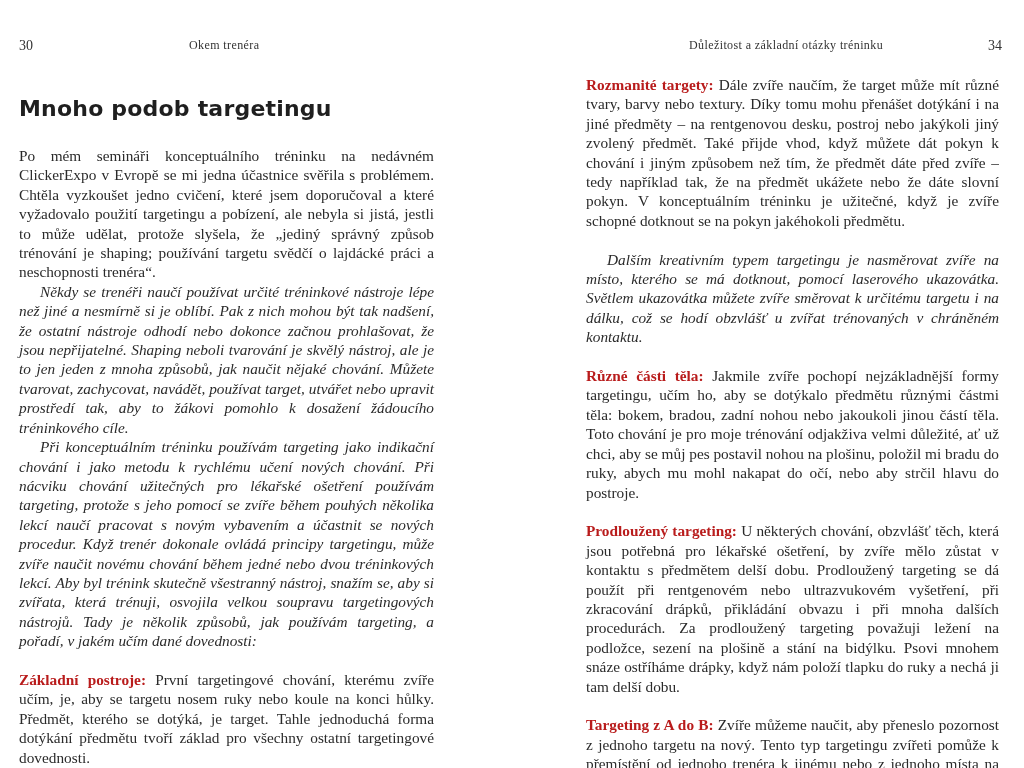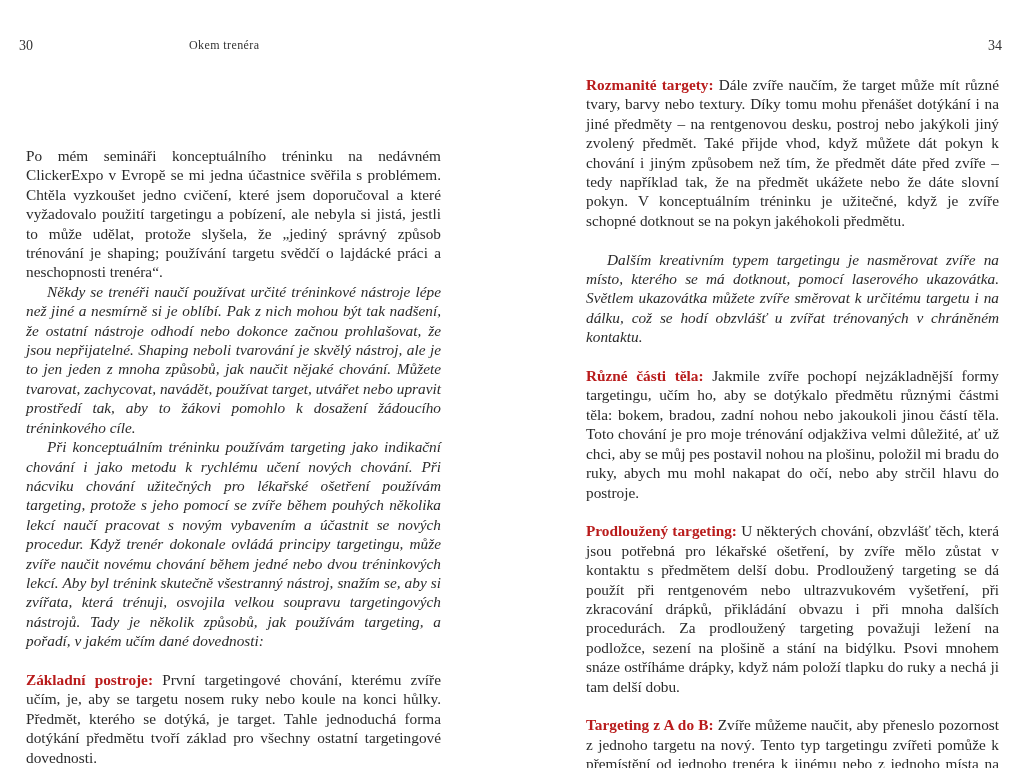--- a/index.html
+++ b/index.html
@@ -12,39 +12,41 @@
   .pnum { position:absolute; top:38px; font-size:14px; color:#333; }
   .heading { position:absolute; left:19px; top:96px; margin:0;
              font-family:"DejaVu Sans", "Liberation Sans", sans-serif; font-weight:bold;
              font-size:22px; color:#1f1f1f; letter-spacing:0.2px; }
   .text { position:absolute; font-size:15.3px; line-height:19.4px; text-align:justify;
           hyphens:manual; }
   .text p { margin:0; }
   .text p.indent { text-indent:21px;font-style:italic; }
   .text p.gap { margin-top:19.4px; }
   .text b { font-weight:bold; color:#b91c1c; }
-  .left .text { left:26px; width:415px; top:146px; }
+  .left .text { left:19px; width:415px; top:146px; }
   .right .text { left:74px; width:413px; top:75px; }
 </style>
 </head>
 <body>
 
 <div class="page left">
   <span class="pnum" style="left:19px;">30</span>
   <span class="running-head" style="left:189px;">Okem trenéra</span>
+  <h1 class="heading">Mnoho podob targetingu</h1>
   <div class="text">
     <p><span>Po mém semináři konceptuálního tréninku na nedávném ClickerExpo v Evropě se mi jedna účastnice svěřila s problémem. Chtěla vyzkoušet jedno cvičení, které jsem doporučoval a které vyžadovalo použití targetingu a pobízení, ale nebyla si jistá, jestli to může udělat, protože slyšela, že „jediný správný způsob trénování je shaping; používání targetu svědčí o lajdácké práci a neschopnosti trenéra“.</span></p>
     <p class="indent"><span>Někdy se trenéři naučí používat určité tréninkové nástroje lépe než jiné a nesmírně si je oblíbí. Pak z nich mohou být tak nadšení, že ostatní nástroje odhodí nebo dokonce začnou prohlašovat, že jsou nepřijatelné. Shaping neboli tvarování je skvělý nástroj, ale je to jen jeden z mnoha způsobů, jak naučit nějaké chování. Můžete tvarovat, zachycovat, navádět, používat target, utvářet nebo upravit prostředí tak, aby to žákovi pomohlo k dosažení žádoucího tréninkového cíle.</span></p>
     <p class="indent"><span>Při konceptuálním tréninku používám targeting jako indikační chování i jako metodu k rychlému učení nových chování. Při nácviku chování užitečných pro lékařské ošetření používám targeting, protože s jeho pomocí se zvíře během pouhých několika lekcí naučí pracovat s novým vybavením a účastnit se nových procedur. Když trenér dokonale ovládá principy targetingu, může zvíře naučit novému chování během jedné nebo dvou tréninkových lekcí. Aby byl trénink skutečně všestranný nástroj, snažím se, aby si zvířata, která trénuji, osvojila velkou soupravu targetingových nástrojů. Tady je několik způsobů, jak používám targeting, a pořadí, v jakém učím dané dovednosti:</span></p>
     <p class="gap"><b>Základní postroje:</b><span> První targetingové chování, kterému zvíře učím, je, aby se targetu nosem ruky nebo koule na konci hůlky. Předmět, kterého se dotýká, je target. Tahle jednoduchá forma dotýkání předmětu tvoří základ pro všechny ostatní targetingové dovednosti.</span></p>
 
   </div>
 </div>
 
 <div class="page right">
+  <span class="running-head" style="left:177px;">Důležitost a základní otázky tréninku</span>
   <span class="pnum" style="left:476px;">34</span>
   <div class="text">
     <p><b>Rozmanité targety:</b><span> Dále zvíře naučím, že target může mít různé tvary, barvy nebo textury. Díky tomu mohu přenášet dotýkání i na jiné předměty – na rentgenovou desku, postroj nebo jakýkoli jiný zvolený předmět. Také přijde vhod, když můžete dát pokyn k chování i jiným způsobem než tím, že předmět dáte před zvíře – tedy například tak, že na předmět ukážete nebo že dáte slovní pokyn. V konceptuálním tréninku je užitečné, když je zvíře schopné dotknout se na pokyn jakéhokoli předmětu.</span></p>
     <p class="gap indent"><span>Dalším kreativním typem targetingu je nasměrovat zvíře na místo, kterého se má dotknout, pomocí laserového ukazovátka. Světlem ukazovátka můžete zvíře směrovat k určitému targetu i na dálku, což se hodí obzvlášť u zvířat trénovaných v chráněném kontaktu.</span></p>
     <p class="gap"><b>Různé části těla:</b><span> Jakmile zvíře pochopí nejzákladnější formy targetingu, učím ho, aby se dotýkalo předmětu různými částmi těla: bokem, bradou, zadní nohou nebo jakoukoli jinou částí těla. Toto chování je pro moje trénování odjakživa velmi důležité, ať už chci, aby se můj pes postavil nohou na plošinu, položil mi bradu do ruky, abych mu mohl nakapat do očí, nebo aby strčil hlavu do postroje.</span></p>
     <p class="gap"><b>Prodloužený targeting:</b><span> U některých chování, obzvlášť těch, která jsou potřebná pro lékařské ošetření, by zvíře mělo zůstat v kontaktu s předmětem delší dobu. Prodloužený targeting se dá použít při rentgenovém nebo ultrazvukovém vyšetření, při zkracování drápků, přikládání obvazu i při mnoha dalších procedurách. Za prodloužený targeting považuji ležení na podložce, sezení na plošině a stání na bidýlku. Psovi mnohem snáze ostříháme drápky, když nám položí tlapku do ruky a nechá ji tam delší dobu.</span></p>
     <p class="gap"><b>Targeting z A do B:</b><span> Zvíře můžeme naučit, aby přeneslo pozornost z jednoho targetu na nový. Tento typ targetingu zvířeti pomůže k přemístění od jednoho trenéra k jinému nebo z jednoho místa na jiné.</span></p>
 
   </div>
 </div>

